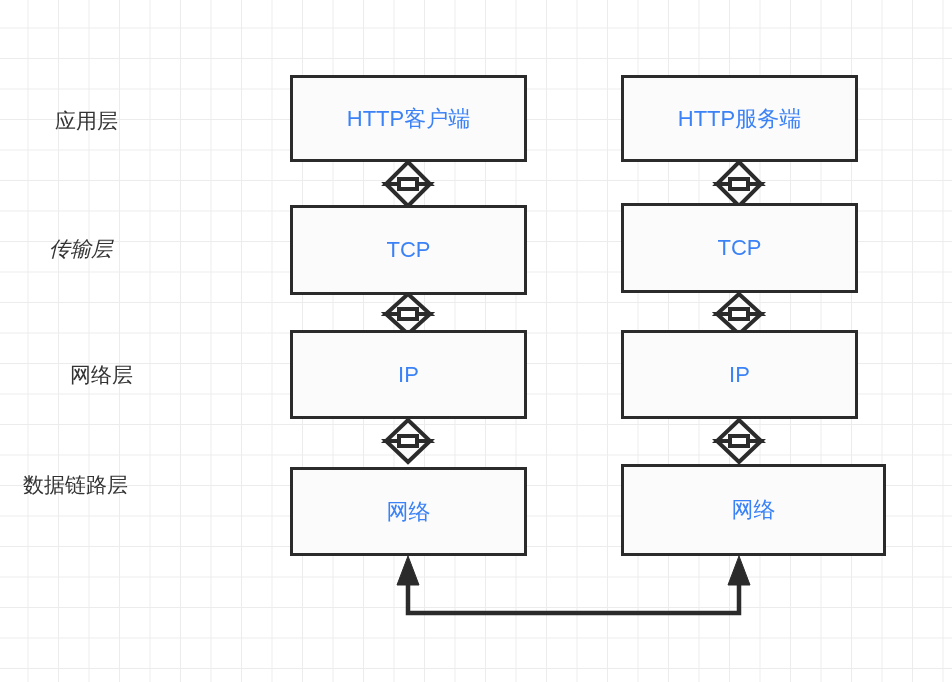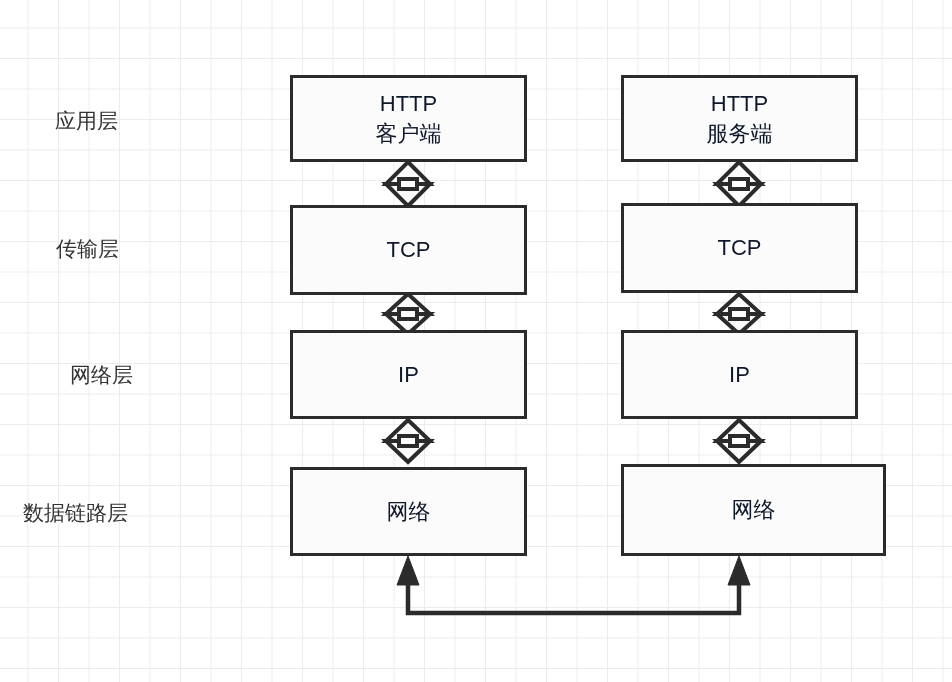--- a/index.html
+++ b/index.html
@@ -35,39 +35,38 @@
     white-space: nowrap;
     text-align: left;
     line-height: 1.2;
   }
   .node-box {
     position: absolute;
     box-sizing: border-box;
     background: #fbfbfb;
     border: 3px solid #2b2b2b;
     display: flex;
-    flex-direction: column;
     align-items: center;
     justify-content: center;
-    color: #0f172a;
+    color: #3b82f6;
     font-size: 22px;
     font-family: "Liberation Sans", "DejaVu Sans", sans-serif;
     line-height: 1.35;
   }
   .node-line { display: block; }
 </style>
 </head>
 <body>
 
 <div id="canvas">
 
   <div class="layer-label" style="left:55px; top:108px;">应用层</div>
-  <div class="layer-label" style="left:56px; top:236px;">传输层</div>
+  <div class="layer-label" style="left:49px; top:236px;font-style:italic;">传输层</div>
   <div class="layer-label" style="left:70px; top:362px;">网络层</div>
-  <div class="layer-label" style="left:23px; top:500px;">数据链路层</div>
+  <div class="layer-label" style="left:23px; top:472px;">数据链路层</div>
 
   <svg class="diagram-svg" viewBox="0 0 952 682" xmlns="http://www.w3.org/2000/svg">
 
     <g>
       <path d="M408 162 L430 184 L417 184 L417 179 L399 179 L399 184 L386 184 Z
                M408 206 L430 184 L417 184 L417 189 L399 189 L399 184 L386 184 Z" fill="#fbfbfb" stroke="#2b2b2b" stroke-width="4" stroke-linejoin="miter"></path>
     </g>
 
     <g>
       <path d="M408 294 L430 314 L417 314 L417 309 L399 309 L399 314 L386 314 Z

